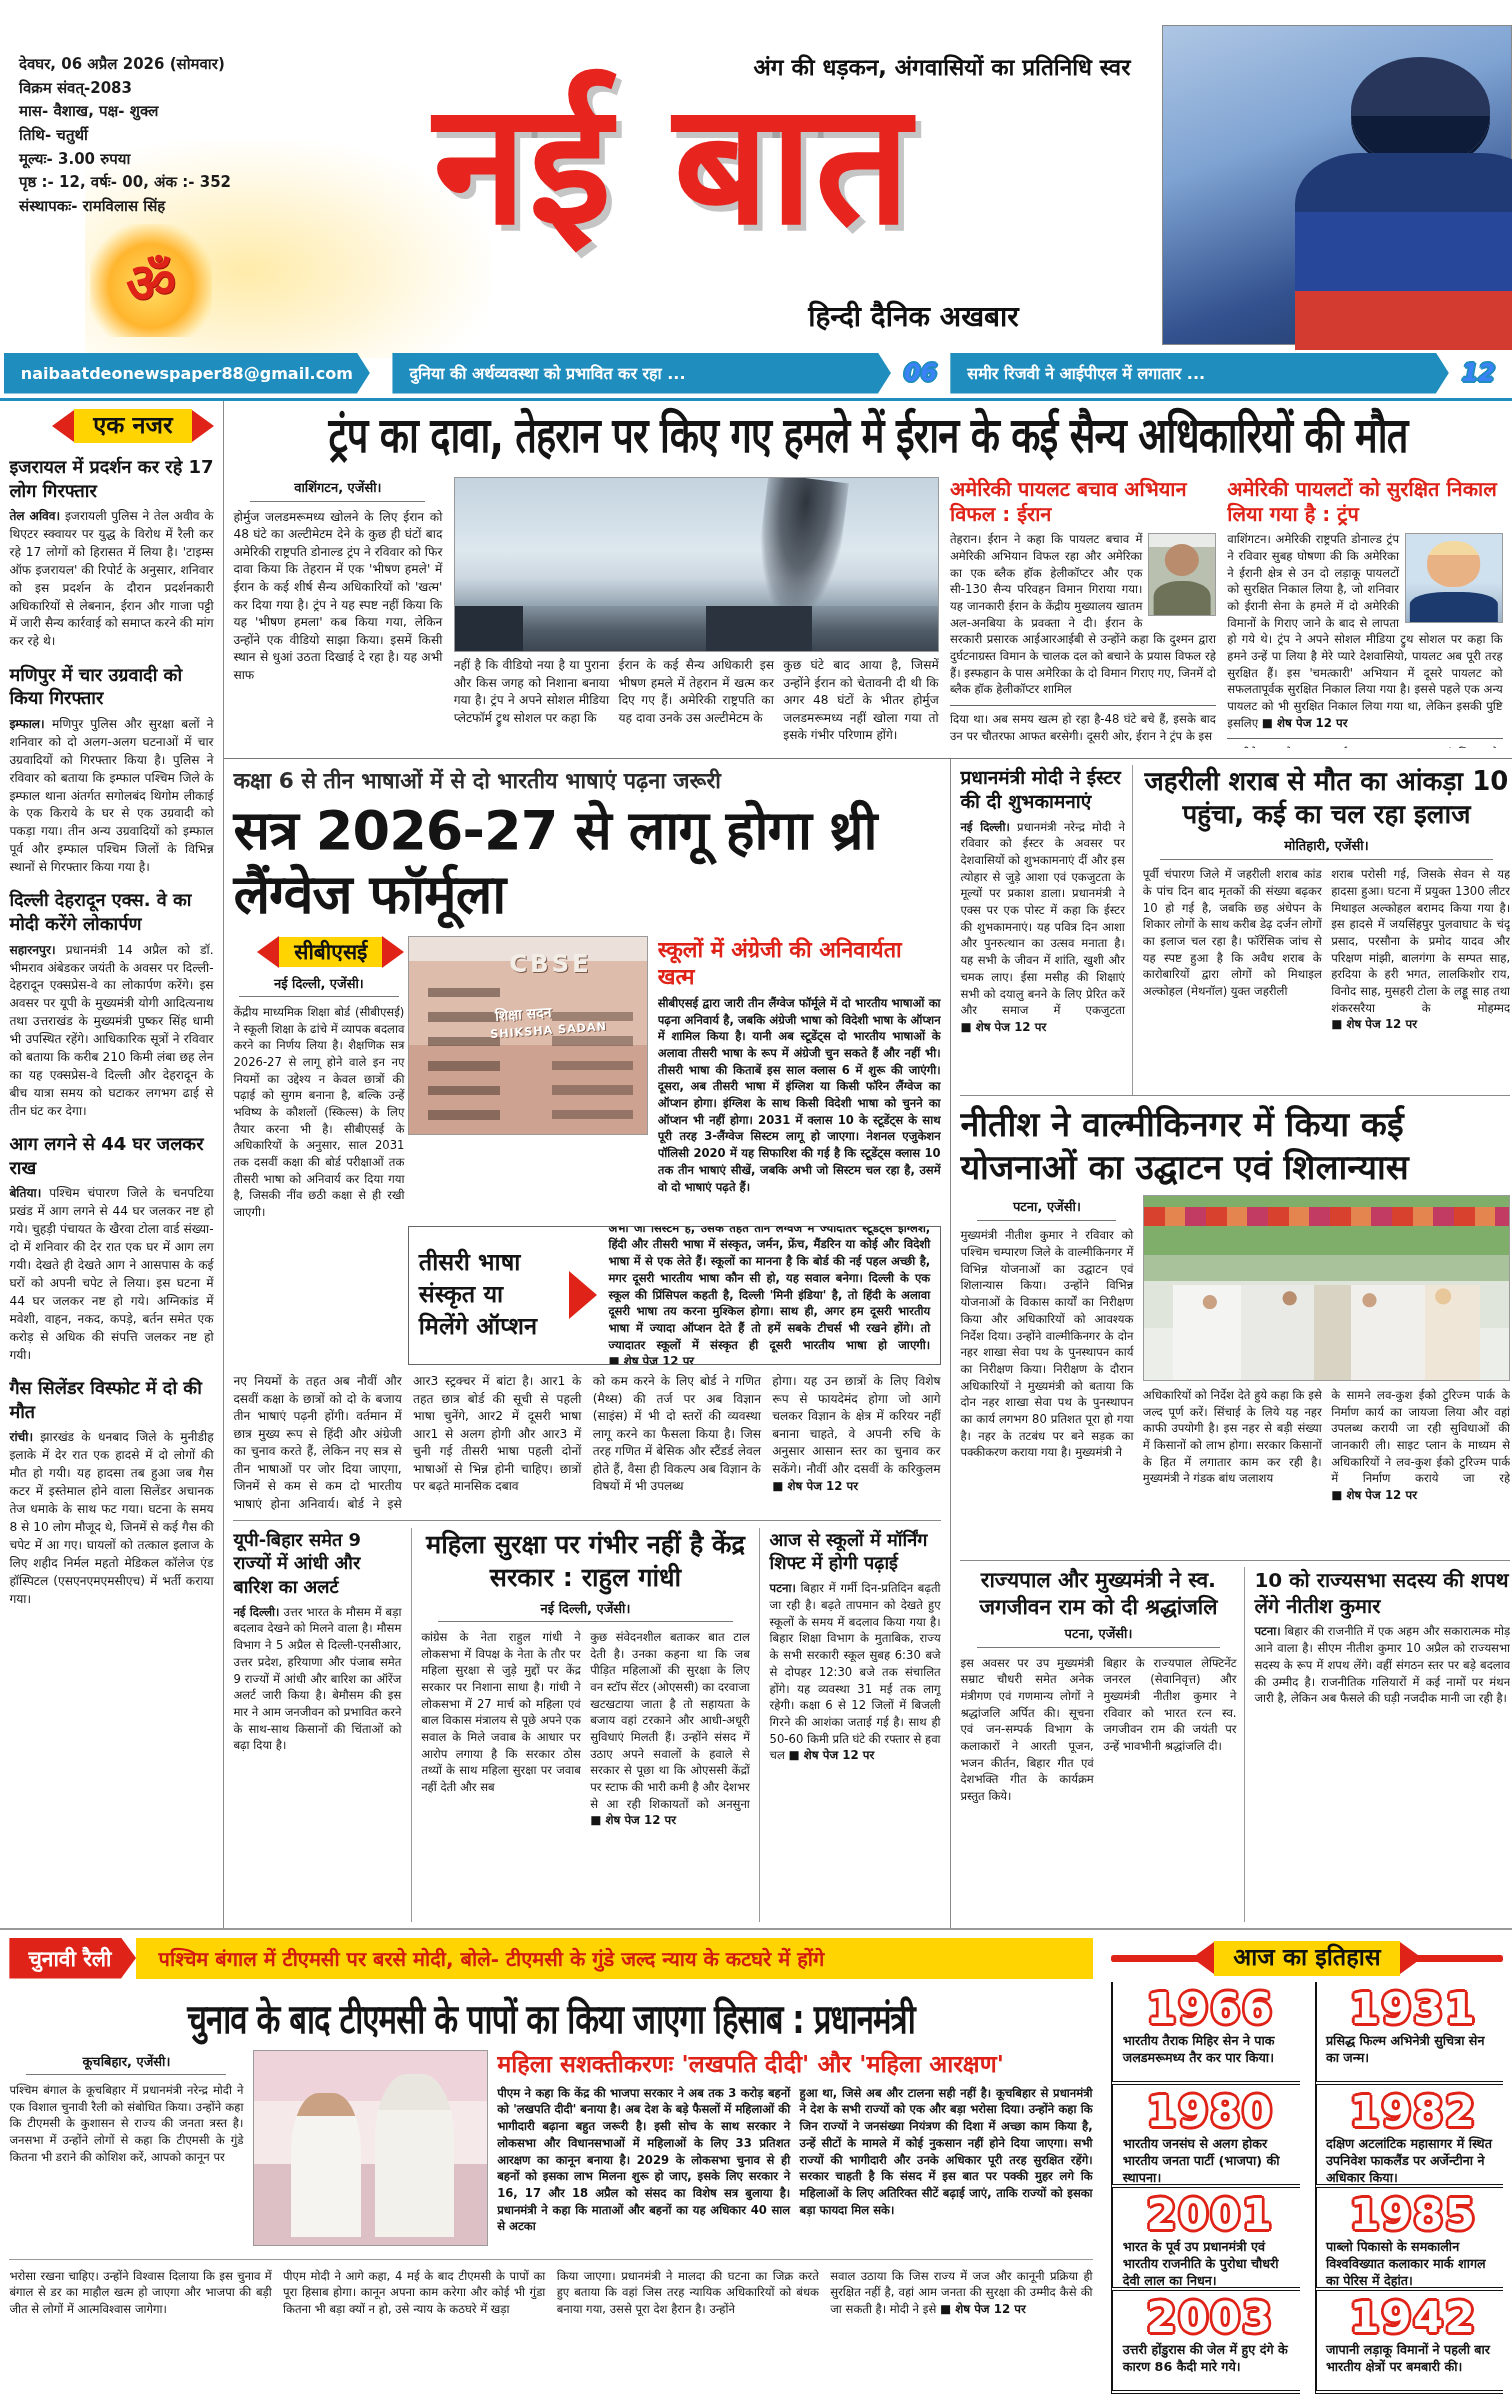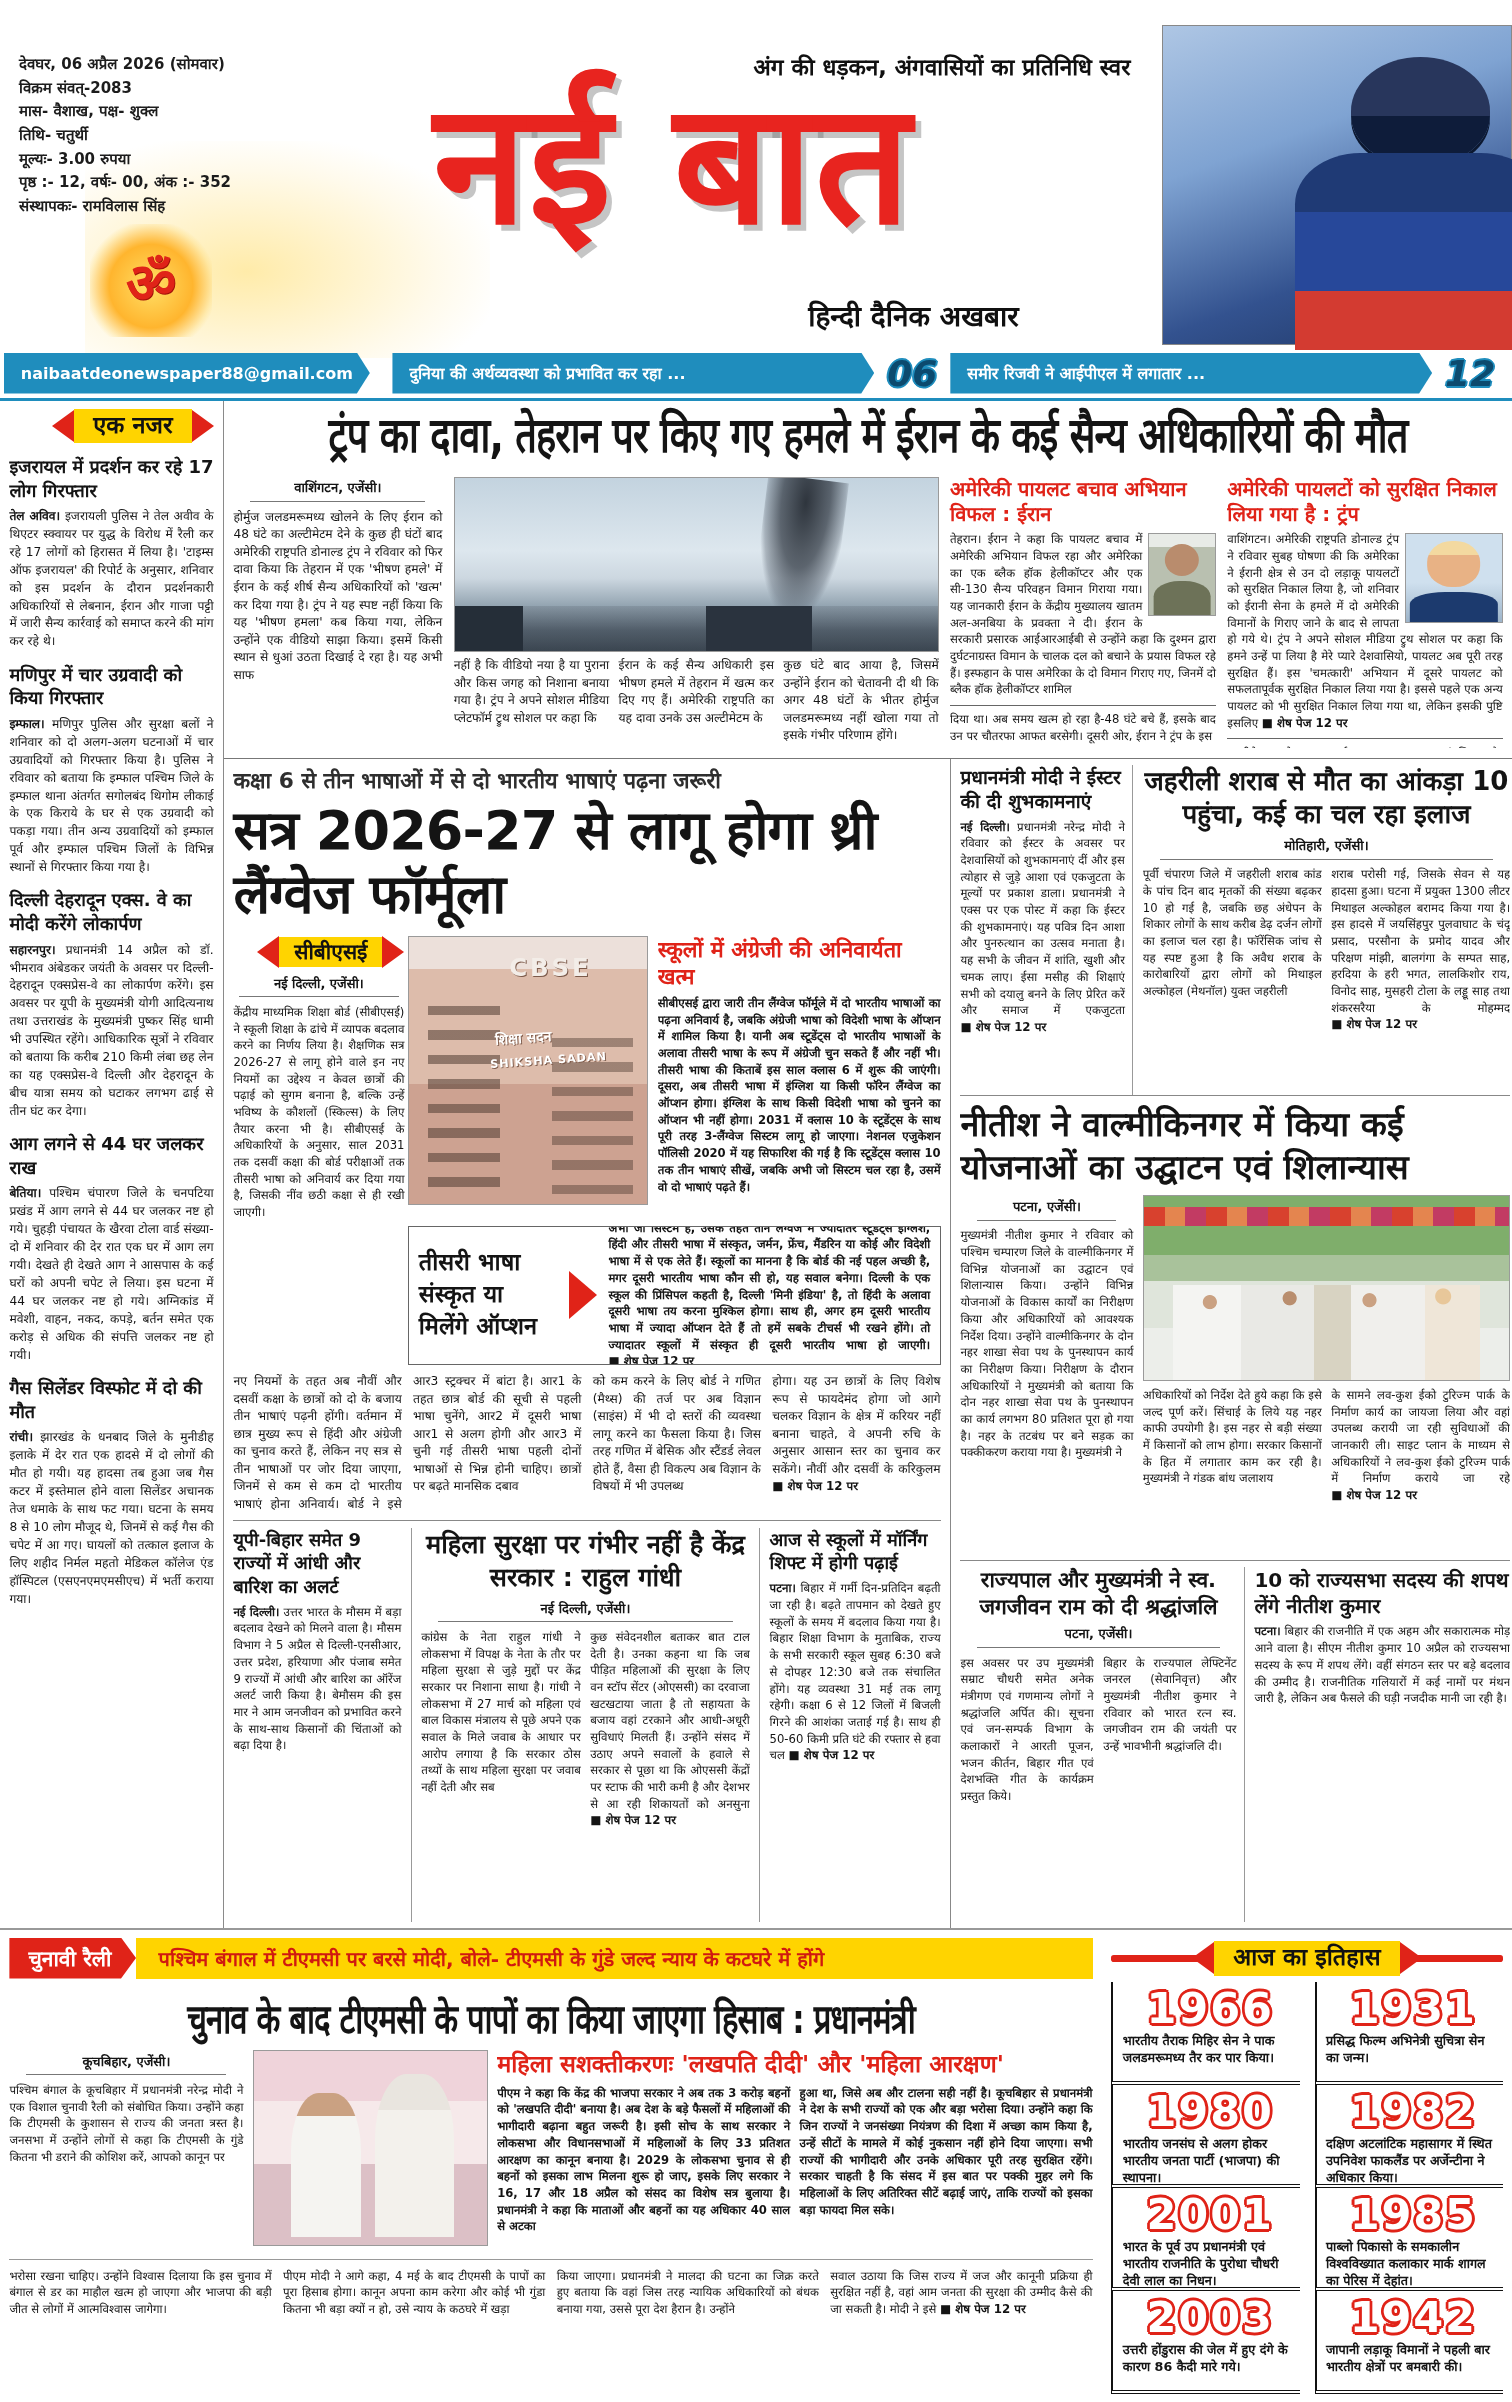--- a/index.html
+++ b/index.html
@@ -27,21 +27,21 @@
   .np-subtitle{position:absolute;left:744px;top:296px;width:339px;text-align:center;font-size:28px;font-weight:800;color:#101010}
   .cricket{position:absolute;right:0;top:24.5px;width:350px;height:320px;border:0.9px solid #888;background:linear-gradient(160deg,#aec6e4 0%,#7fa3d2 35%,#33528f 70%,#1d3460 100%)}
   .cricket::before{content:"";position:absolute;left:54%;top:10%;width:40%;height:34%;border-radius:50% 50% 46% 46%;background:linear-gradient(180deg,#28365c 0 55%,#0e1c3a 55% 100%);box-shadow:0 3.8px 0 #0c1830}
   .cricket::after{content:"";position:absolute;left:38%;top:40%;width:72%;height:62%;border-radius:26% 26% 0 0;background:linear-gradient(180deg,#1f3a75 0 30%,#27489a 30% 70%,#d33b31 70% 100%)}
 
   
   .teaser{height:53px;display:flex;align-items:center;border-bottom:3.8px solid #1f8dbd;background:#fff;padding:0 3.8px}
   .tseg{background:#1f8dbd;color:#fff;font-weight:700;display:flex;align-items:center;height:41px;padding:0 17px;font-size:16px;clip-path:polygon(0 0,calc(100% - 13px) 0,100% 50%,calc(100% - 13px) 100%,0 100%)}
   .tseg.mid{flex:1;margin-left:22.6px}
   .tseg.last{flex:1}
-  .tpage{color:#0c4a6e;font-weight:800;font-size:36px;font-style:italic;margin:12px 13px;text-shadow:-1.9px 0 #1f8dbd,1.9px 0 #1f8dbd,0 -1.9px #1f8dbd,0 1.9px #1f8dbd,-0.9px -0.9px #1f8dbd,0.9px 0.9px #1f8dbd,0.9px -0.9px #1f8dbd,-0.9px 0.9px #1f8dbd}
+  .tpage{color:#3b82f6;font-weight:800;font-size:24px;font-style:italic;margin:12px 13px;text-shadow:-1.9px 0 #1f8dbd,1.9px 0 #1f8dbd,0 -1.9px #1f8dbd,0 1.9px #1f8dbd,-0.9px -0.9px #1f8dbd,0.9px 0.9px #1f8dbd,0.9px -0.9px #1f8dbd,-0.9px 0.9px #1f8dbd}
 
   
   .badge-row{display:flex;align-items:center;justify-content:flex-end}
   .arrL{width:0;height:0;border-top:16px solid transparent;border-bottom:16px solid transparent;border-right:22.6px solid #e02318}
   .arrR{width:0;height:0;border-top:16px solid transparent;border-bottom:16px solid transparent;border-left:22.6px solid #e02318}
   .badge-pill{background:#ffd400;padding:2.8px 19px;font-size:23.5px;font-weight:800;color:#111;line-height:1.25}
   .badge-pill.small{font-size:21px;padding:1.9px 15px}
 
   
   .main-wrap{display:flex;height:1527px;overflow:hidden}
@@ -76,21 +76,21 @@
   
   .mid{flex:1;display:flex;overflow:hidden}
   .center{width:727px;flex-shrink:0;border-right:1.9px solid #888;padding:5.6px 9.4px;overflow:hidden;display:flex;flex-direction:column}
   .kicker{font-size:21.7px;font-weight:800;color:#2e2e2e;margin:0 0 5.6px}
   .big-head{font-size:54px;font-weight:800;line-height:1.18;letter-spacing:-0.9px;margin-bottom:9.4px}
   .cbse-mid{display:flex;gap:4px}
   .cbse-left{width:171px;flex-shrink:0}
   .cbse-left .bl{margin:5.6px 5.6px 6.6px}
   .cbse-right{flex:1;overflow:hidden}
   .cbse-row{display:flex;gap:9.4px;height:282px}
-  .cbse-photo{width:240px;height:269px;background:linear-gradient(180deg,#ece0da 0 12%,#ddbcab 12% 55%,#cda291 55% 100%)}
+  .cbse-photo{width:240px;height:199px;background:linear-gradient(180deg,#ece0da 0 12%,#ddbcab 12% 55%,#cda291 55% 100%)}
   .cbse-photo::before{content:"";position:absolute;left:8%;top:26%;width:30%;height:70%;background:repeating-linear-gradient(180deg,rgba(80,60,50,.55) 0 9.4px,transparent 9.4px 24.5px)}
   .cbse-photo::after{content:"";position:absolute;right:6%;top:38%;width:34%;height:62%;background:repeating-linear-gradient(180deg,rgba(80,60,50,.45) 0 9.4px,transparent 9.4px 24.5px)}
   .sign1{position:absolute;left:42%;top:6%;color:#f3ede8;font-weight:800;font-size:24.5px;letter-spacing:2.8px;text-shadow:0.9px 0.9px 0 #7c5a4a;z-index:2}
   .sign2{position:absolute;left:36%;top:34%;color:#fff;font-weight:800;font-size:14px;transform:rotate(-4deg);text-shadow:0.9px 0.9px 0 #7c5a4a;z-index:2}
   .sign3{position:absolute;left:34%;top:44%;color:#fff;font-weight:700;font-size:11.3px;transform:rotate(-4deg);letter-spacing:0.9px;text-shadow:0.9px 0.9px 0 #7c5a4a;z-index:2}
   .cbse-sub{flex:1;overflow:hidden}
   .cbse-sub .red-sub{font-size:21.7px;margin-bottom:4.7px}
   .cbse-sub .txt{font-weight:600}
   .option-box{border:1.9px solid #666;margin-top:7.5px;padding:6.6px 9.4px;display:flex;gap:11.3px;align-items:center;height:139px;overflow:hidden}
   .option-title{width:139px;flex-shrink:0;font-size:23.5px;font-weight:800;line-height:1.35}

